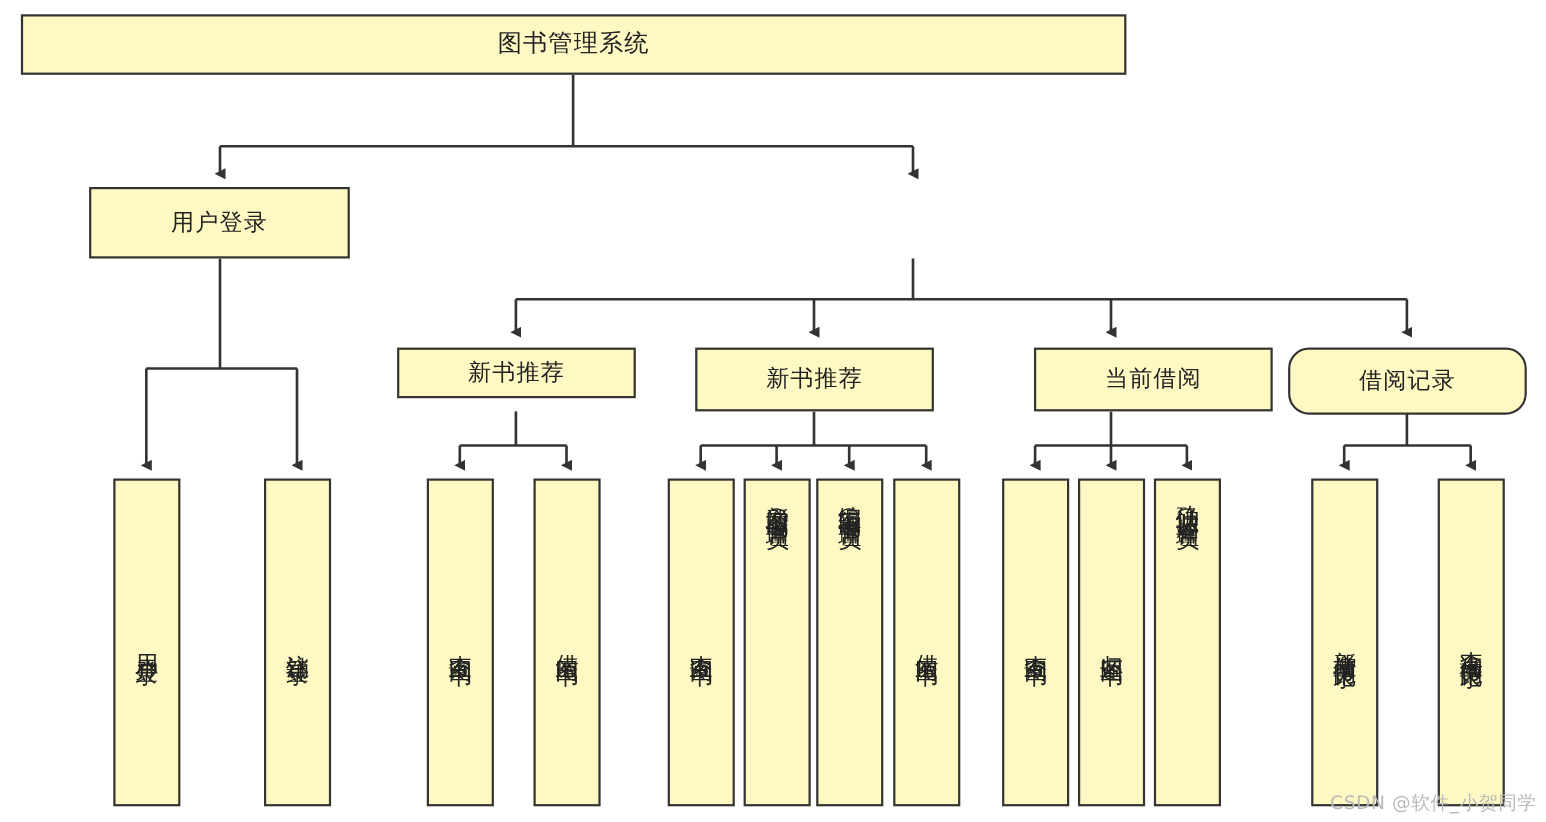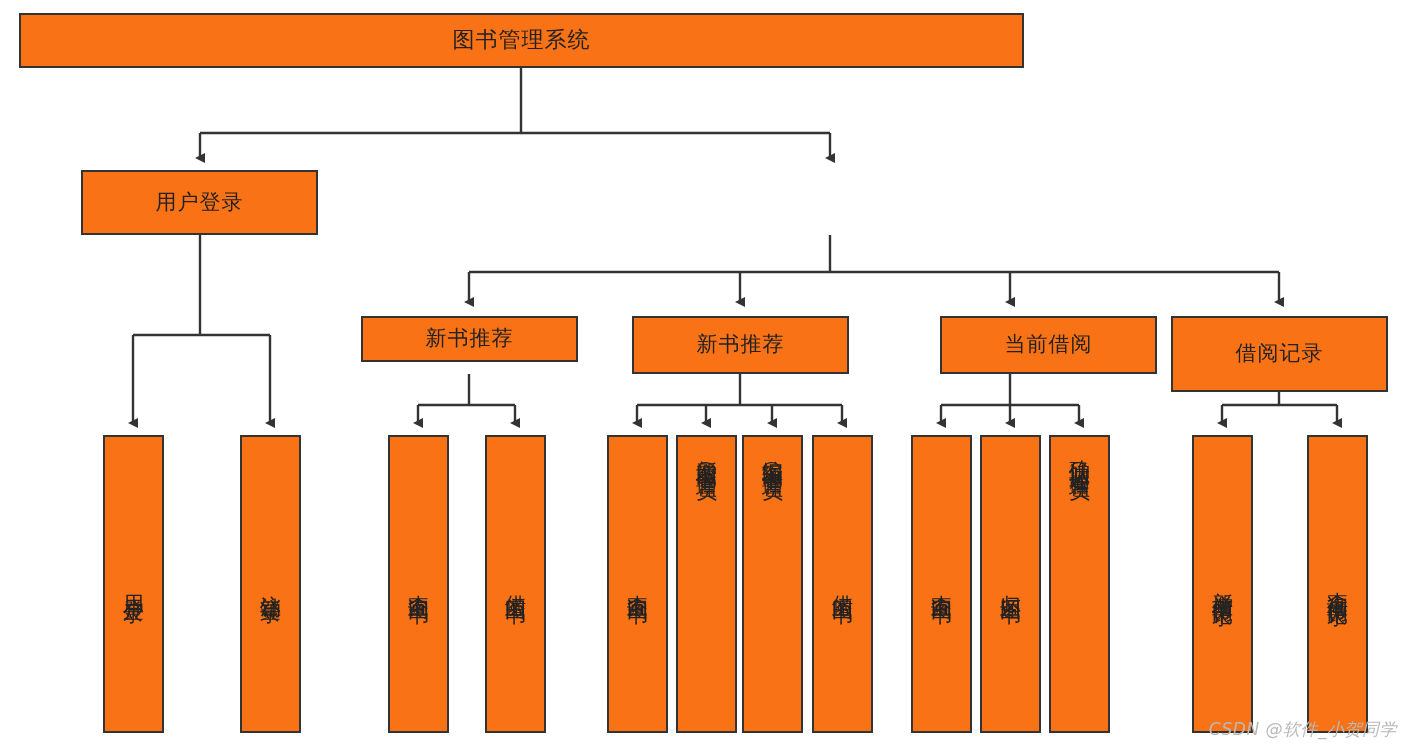--- a/index.html
+++ b/index.html
@@ -20,21 +20,21 @@
   #edge-layer {
     position: absolute;
     left: 0;
     top: 0;
     width: 1405px;
     height: 747px;
   }
   .node {
     position: absolute;
     box-sizing: border-box;
-    background: #f97316;
+    background: #fef9c3;
     border: 2px solid #333333;
     display: flex;
     align-items: center;
     justify-content: center;
     color: #222222;
     z-index: 2;
   }
   .node-h {
     font-size: 21px;
     letter-spacing: 1px;
@@ -65,21 +65,20 @@
   }
   #watermark {
     position: absolute;
     right: 8px;
     bottom: 6px;
     font-size: 17px;
     color: #b9b9b9;
     letter-spacing: 0.5px;
     z-index: 5;
     white-space: nowrap;
-    font-style: italic;
   }
 </style>
 </head>
 <body>
 
 <div id="diagram-root">
 
   <svg id="edge-layer" viewBox="0 0 1405 747" xmlns="http://www.w3.org/2000/svg">
     <defs>
       <marker id="arrow" markerWidth="10" markerHeight="10" refX="5" refY="5" orient="auto" markerUnits="userSpaceOnUse">
@@ -144,21 +143,21 @@
   </div>
 
   <div class="node node-h" style="left:632px; top:316px; width:217px; height:58px;">
     <span>新书推荐</span>
   </div>
 
   <div class="node node-h" style="left:940px; top:316px; width:217px; height:58px;">
     <span>当前借阅</span>
   </div>
 
-  <div class="node node-h" style="left:1171px; top:316px; width:217px; height:76px;">
+  <div class="node node-h" style="left:1171px; top:316px; width:217px; height:61px;border-radius:19px;">
     <span>借阅记录</span>
   </div>
 
   <div class="node node-v" style="left:103px; top:435px; width:61px; height:298px;">
     <span class="vtext">用户登录</span>
   </div>
   <div class="node node-v" style="left:240px; top:435px; width:61px; height:298px;">
     <span class="vtext">注销登录</span>
   </div>
 

